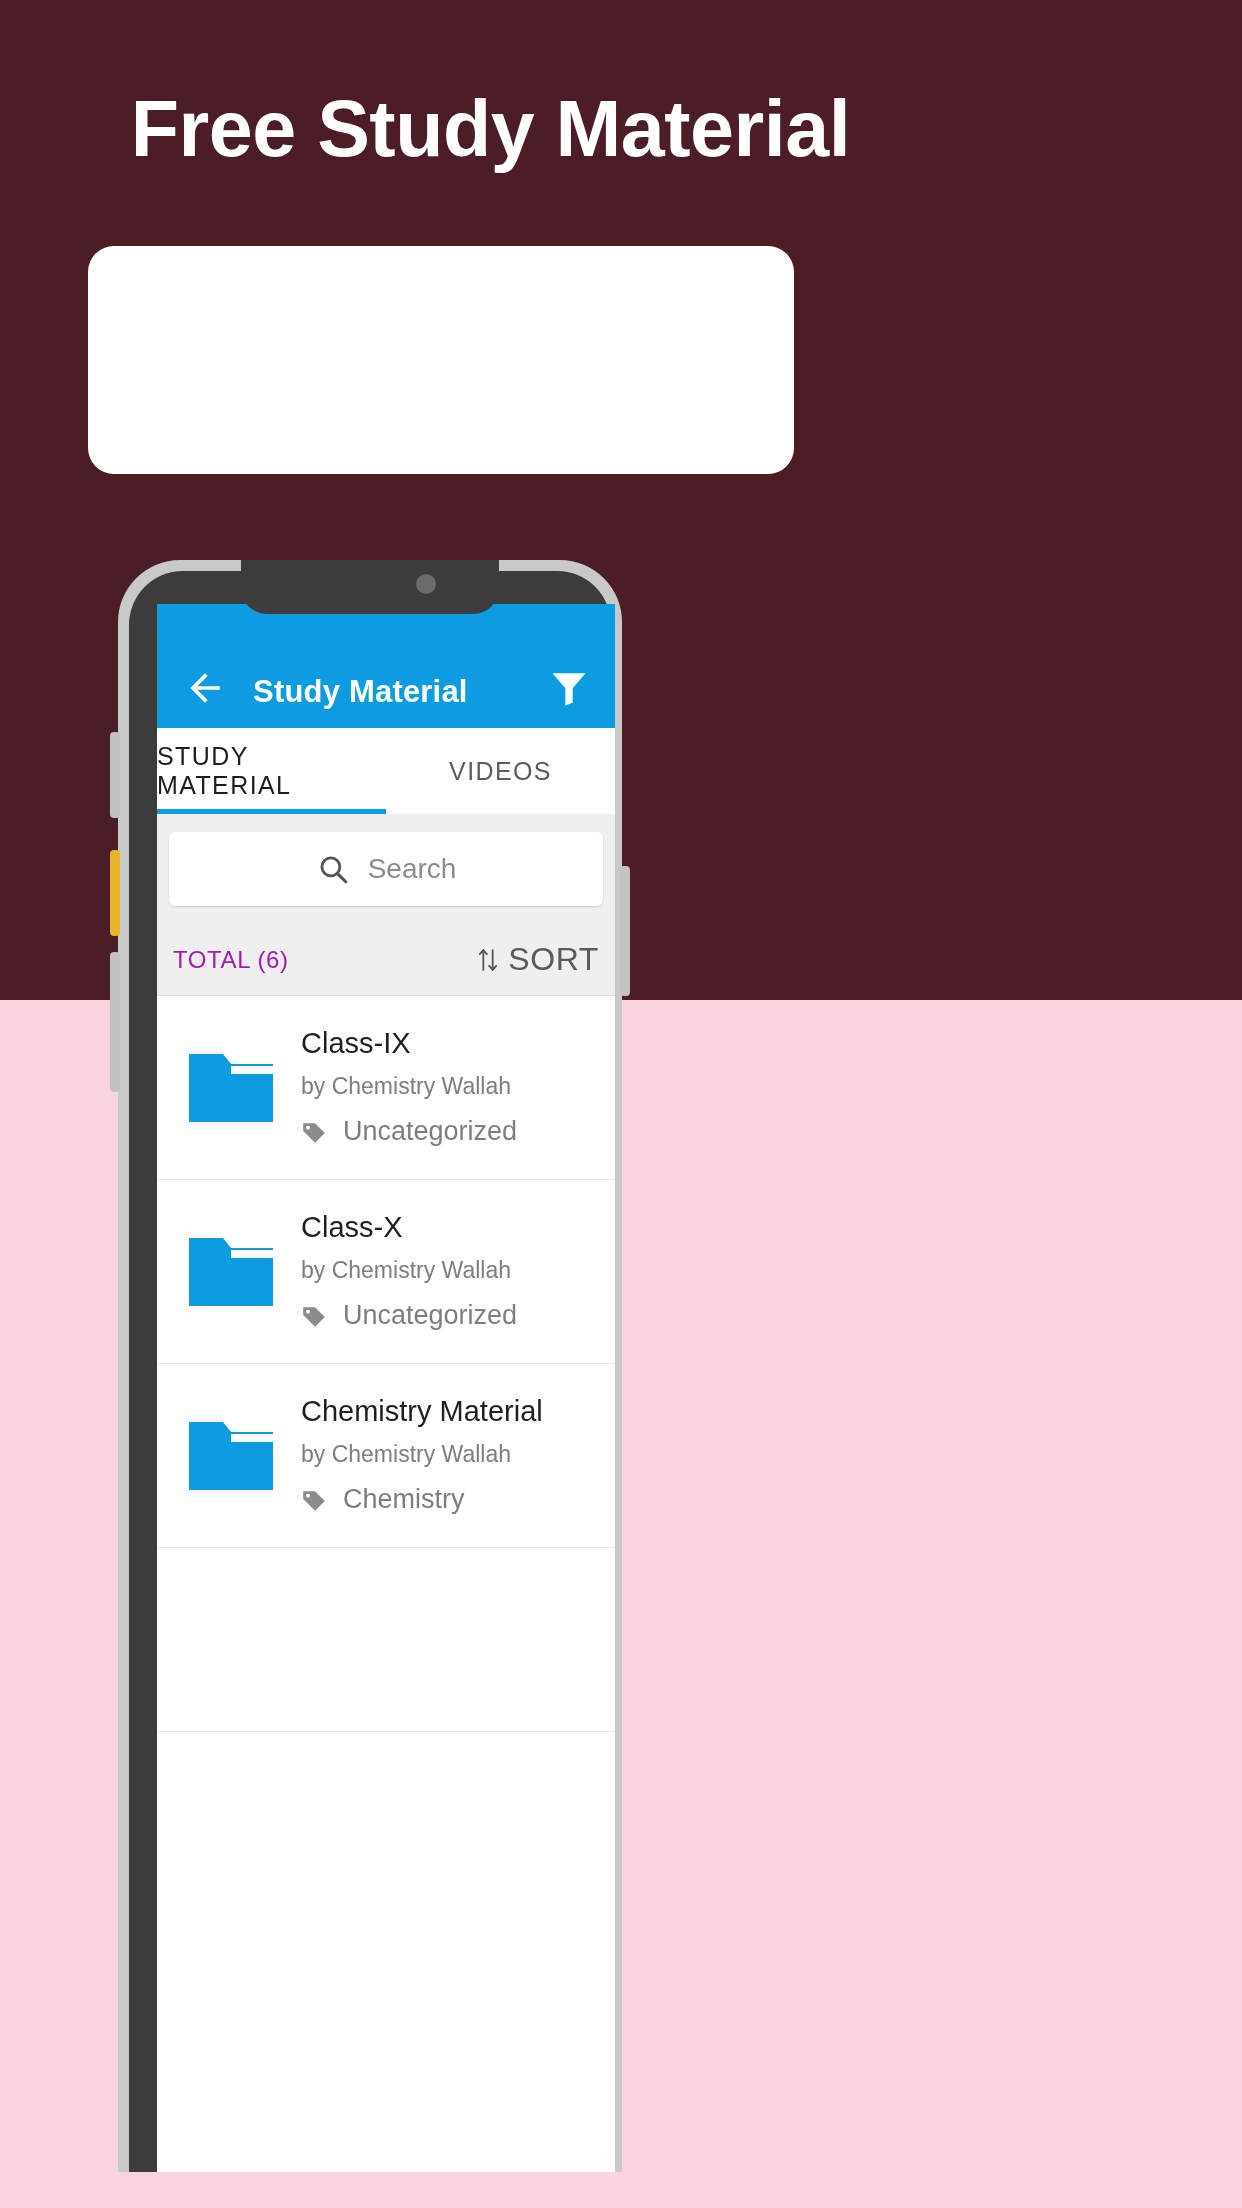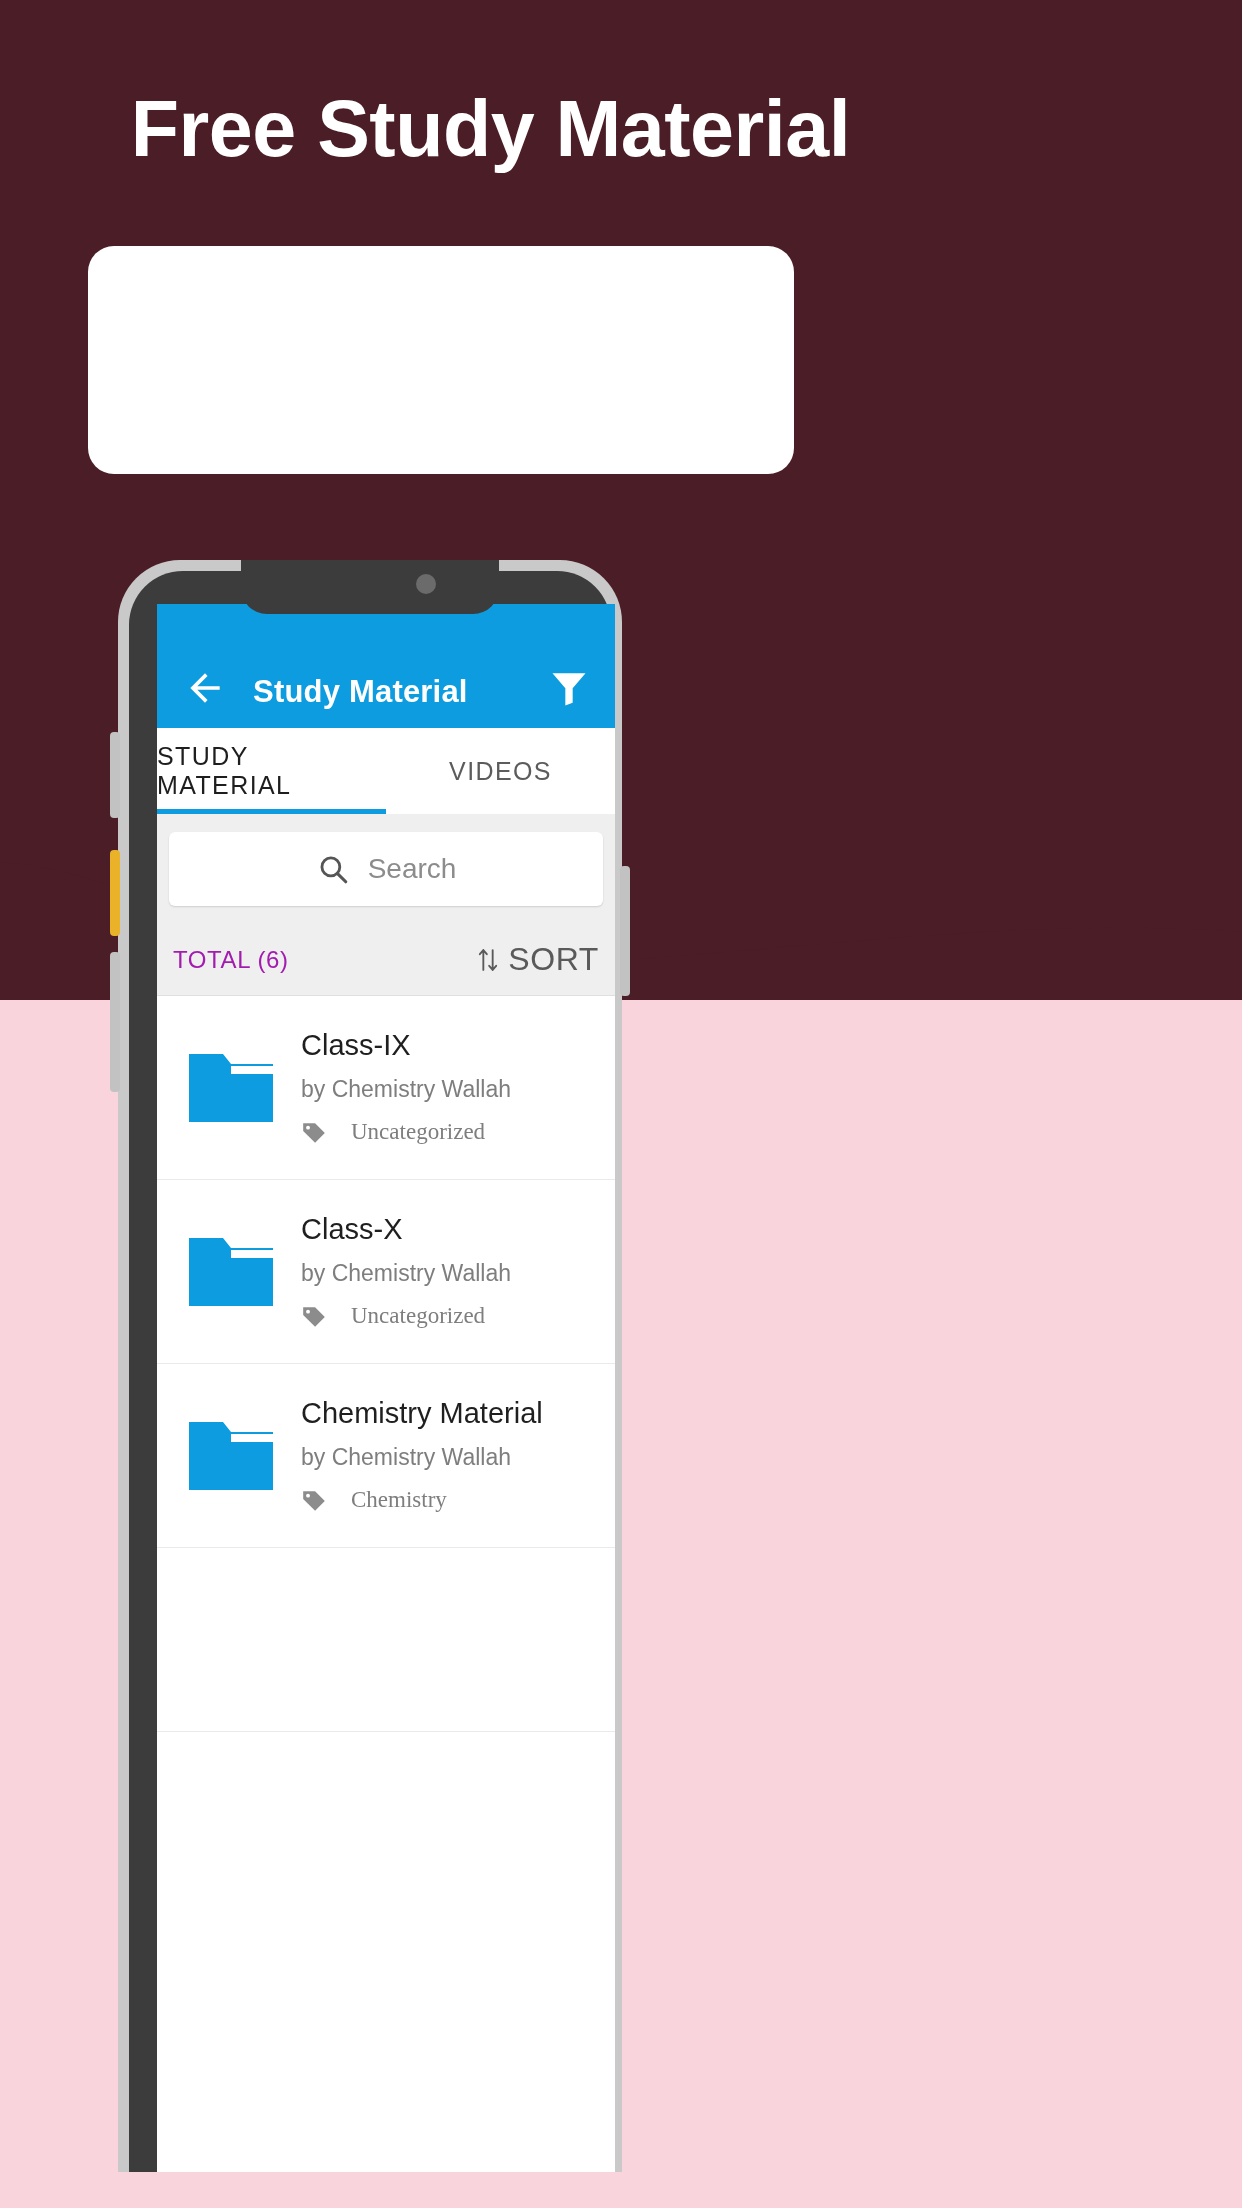--- a/index.html
+++ b/index.html
@@ -127,21 +127,21 @@
     border-bottom:1px solid #EAEAEA;
     display:flex;align-items:center;padding:0 14px;
   }
   .row-icon{width:120px;display:flex;justify-content:center;flex:none;}
   .folder{width:84px;height:68px;display:block;}
   .row-body{margin-left:10px;}
   .row-title{font-size:29px;color:#1F1F1F;line-height:1.1;}
   .row-sub{font-size:23px;color:#7E7E7E;margin-top:14px;}
   .row-tag{display:flex;align-items:center;margin-top:16px;}
   .tag-icon{width:26px;height:26px;display:block;flex:none;}
-  .tag-label{font-size:23px;color:#7E7E7E;margin-left:24px;font-family:Liberation Serif, serif;}
+  .tag-label{font-size:27px;color:#7E7E7E;margin-left:16px;}
 </style>
 </head>
 <body>
 
 <div id="backdrop">
   <div id="maroon"></div>
   <svg id="maroon-curve" viewBox="0 0 1242 180" preserveAspectRatio="none">
     <path d="M0,0 L1242,0 L1242,92 C1000,74 760,118 470,128 C300,134 120,28 0,22 Z" fill="#4B1D26"></path>
   </svg>
 </div>

